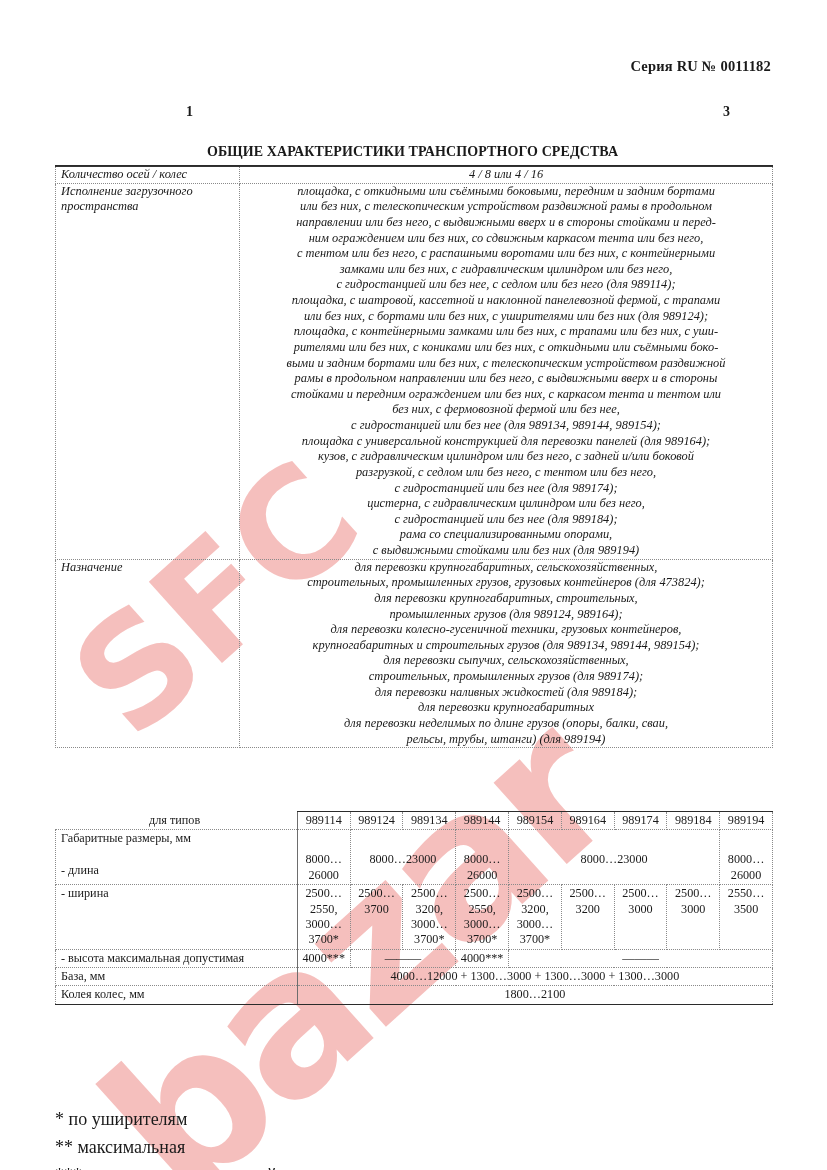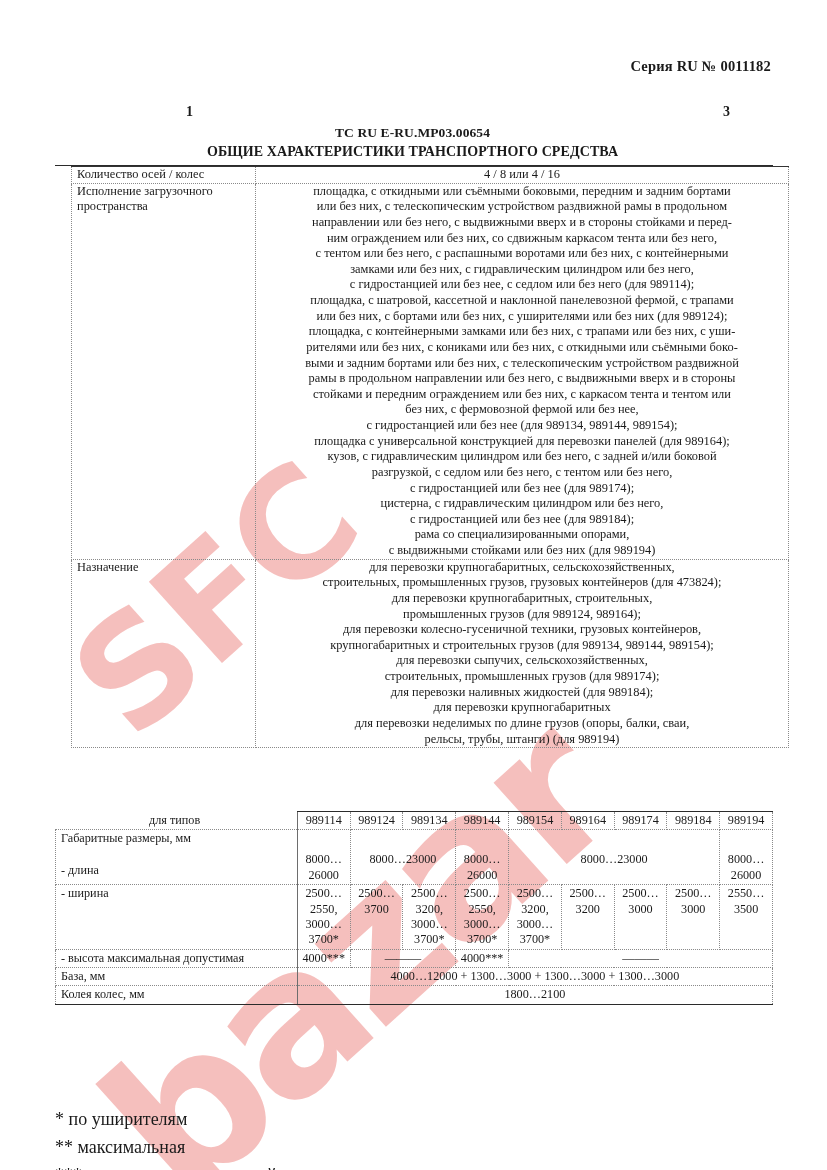--- a/index.html
+++ b/index.html
@@ -103,23 +103,24 @@
     background: transparent;
   }
   table.grid td {
     border: 1px dotted #8a8a8a;
     padding: 0 3px;
     vertical-align: top;
     background: transparent;
   }
 
   #tbl-main {
-    left: 71px;
+    left: 55px;
     top: 166px;
     width: 718px;
+    font-style: italic;
   }
   #tbl-main td.lab {
     width: 175px;
     text-align: left;
     padding-left: 5px;
   }
   #tbl-main td.val {
     text-align: center;
   }
   #tbl-main tr.top-row td { border-top: 1.6px solid #333; }
@@ -184,21 +185,20 @@
   <div class="wm-text wm-2">bazar</div>
 </div>
 
 <div id="page">
 
   <div class="series-line">Серия RU № 0011182</div>
 
   <div class="pagenum pagenum-left">1</div>
   <div class="pagenum pagenum-right">3</div>
 
-  <div class="doc-code">ТС RU Е-RU.MP03.00654</div>
   <div class="doc-title">ОБЩИЕ ХАРАКТЕРИСТИКИ ТРАНСПОРТНОГО СРЕДСТВА</div>
 
   <div class="frame-top"></div>
 
   <table class="grid" id="tbl-main">
     <tbody>
       <tr class="top-row">
         <td class="lab">Количество осей / колес</td>
         <td class="val">4 / 8 или 4 / 16</td>
       </tr>

